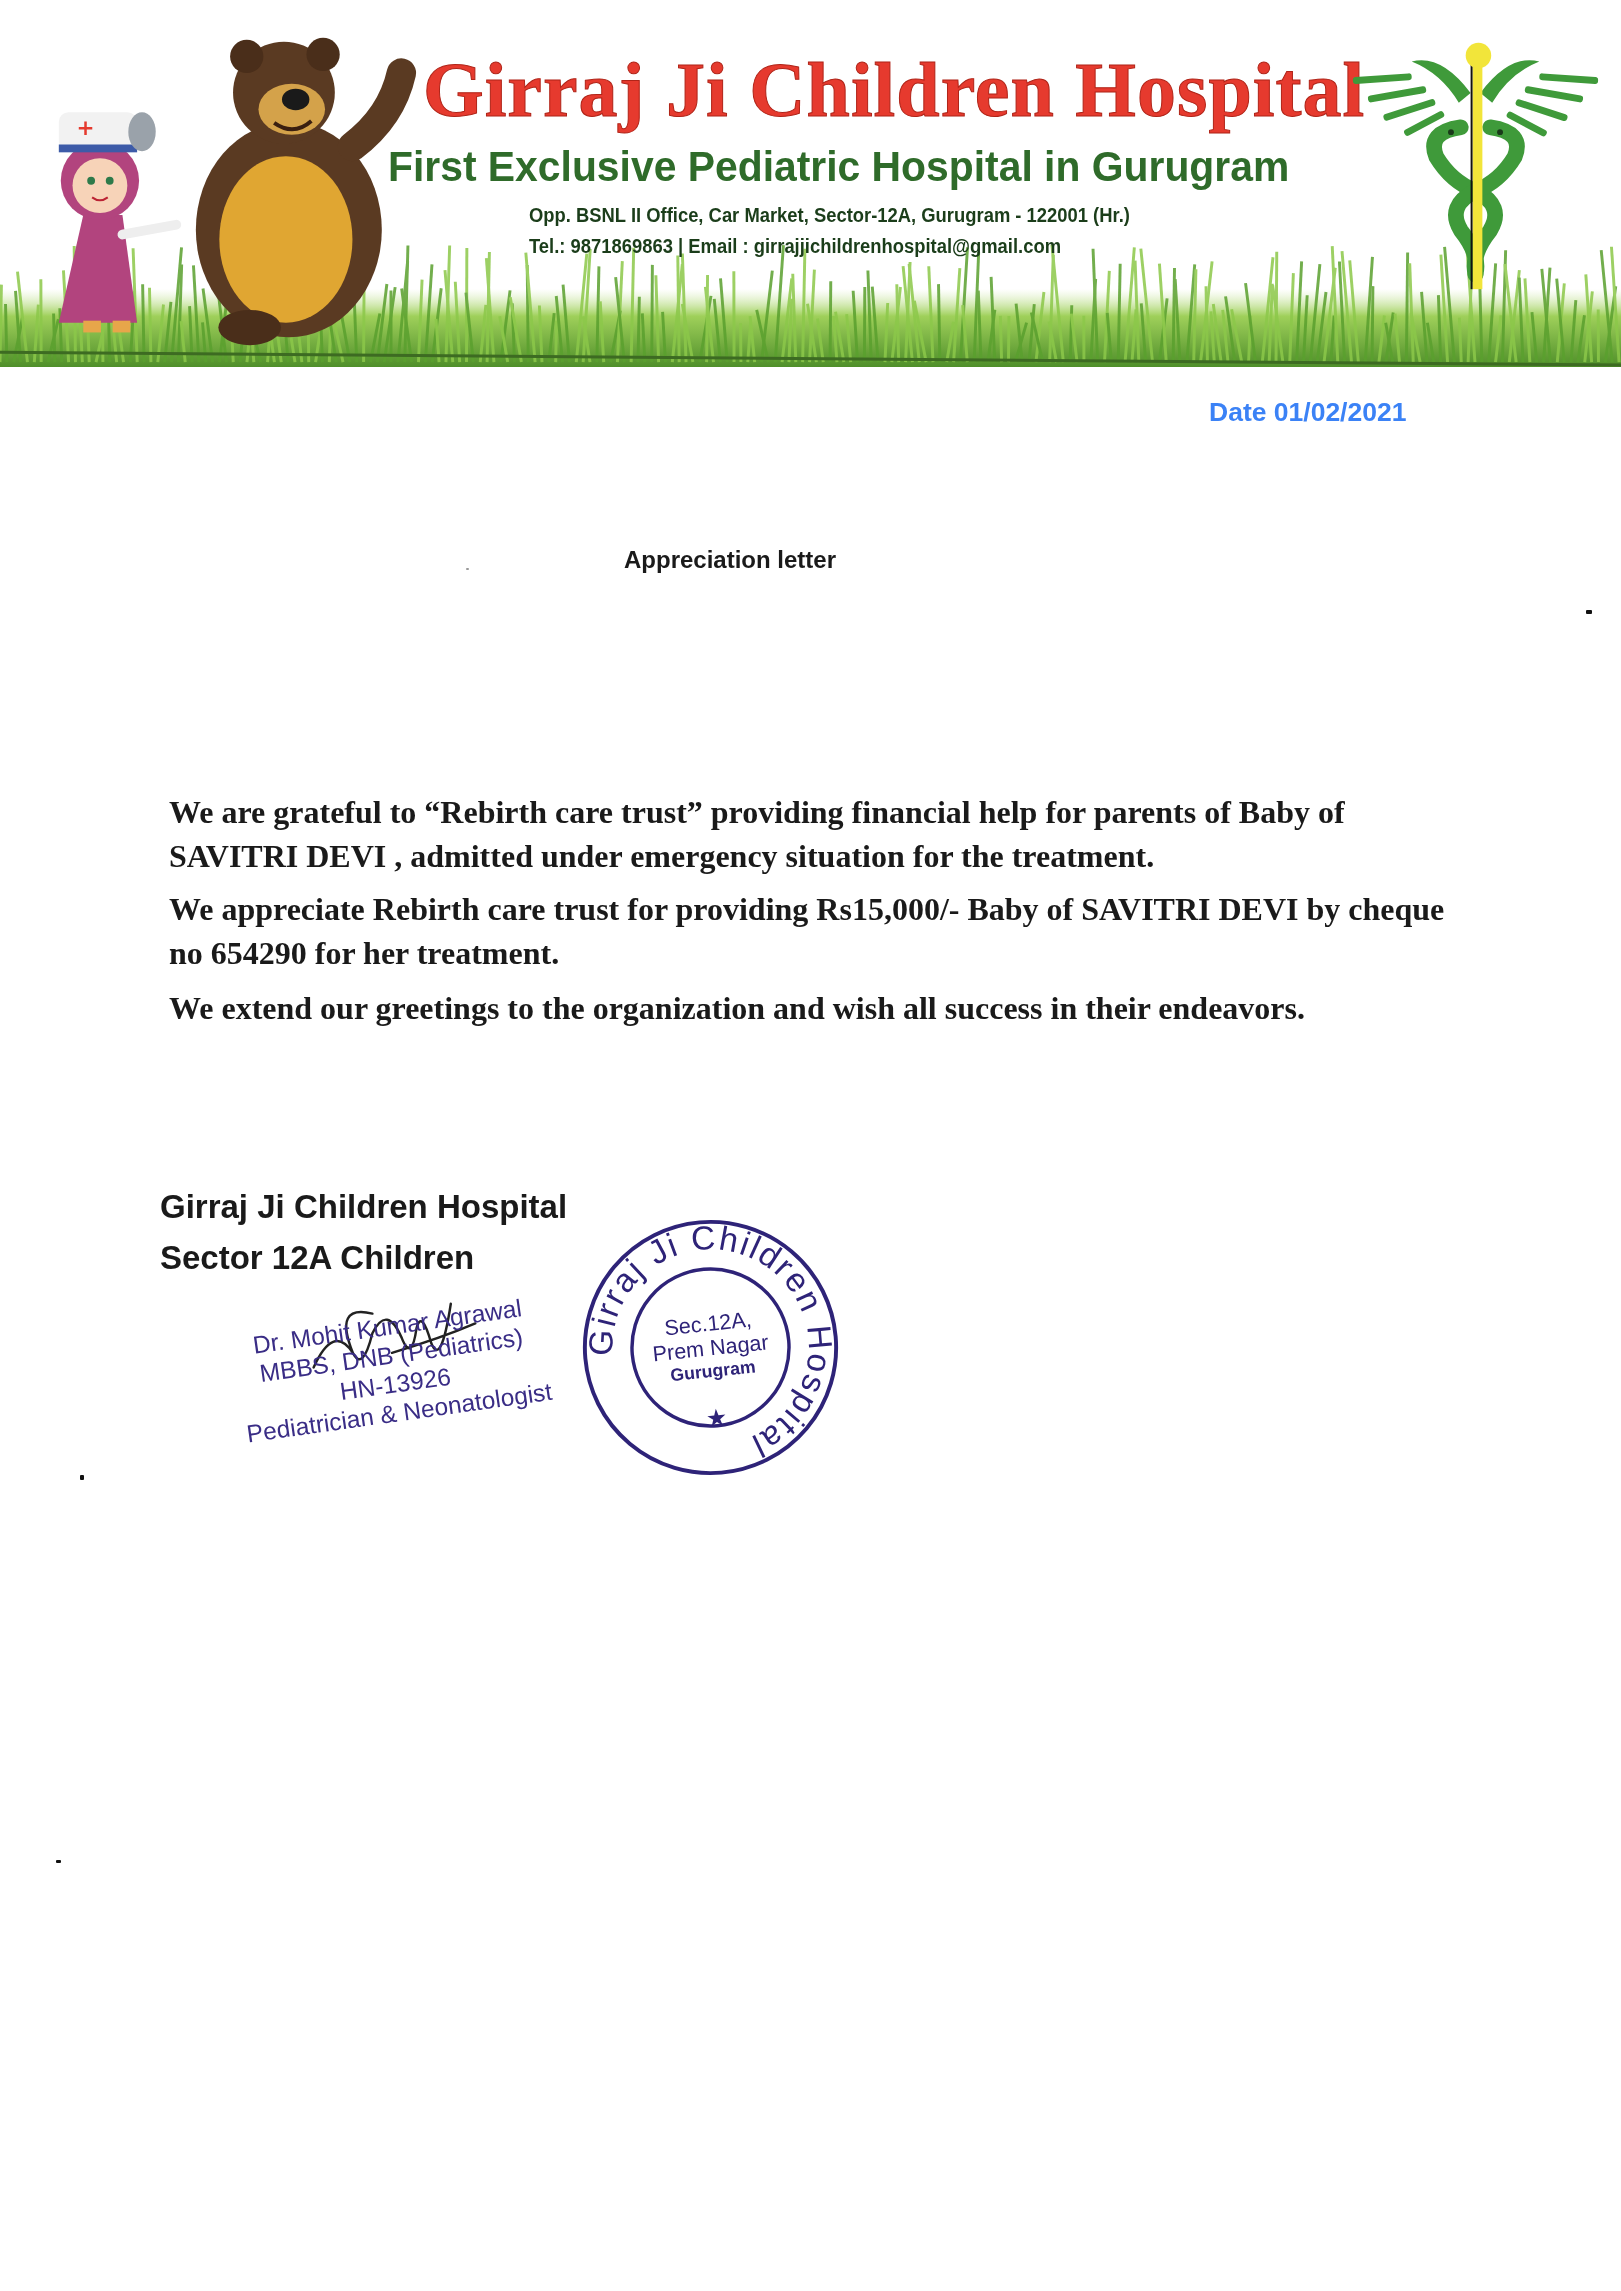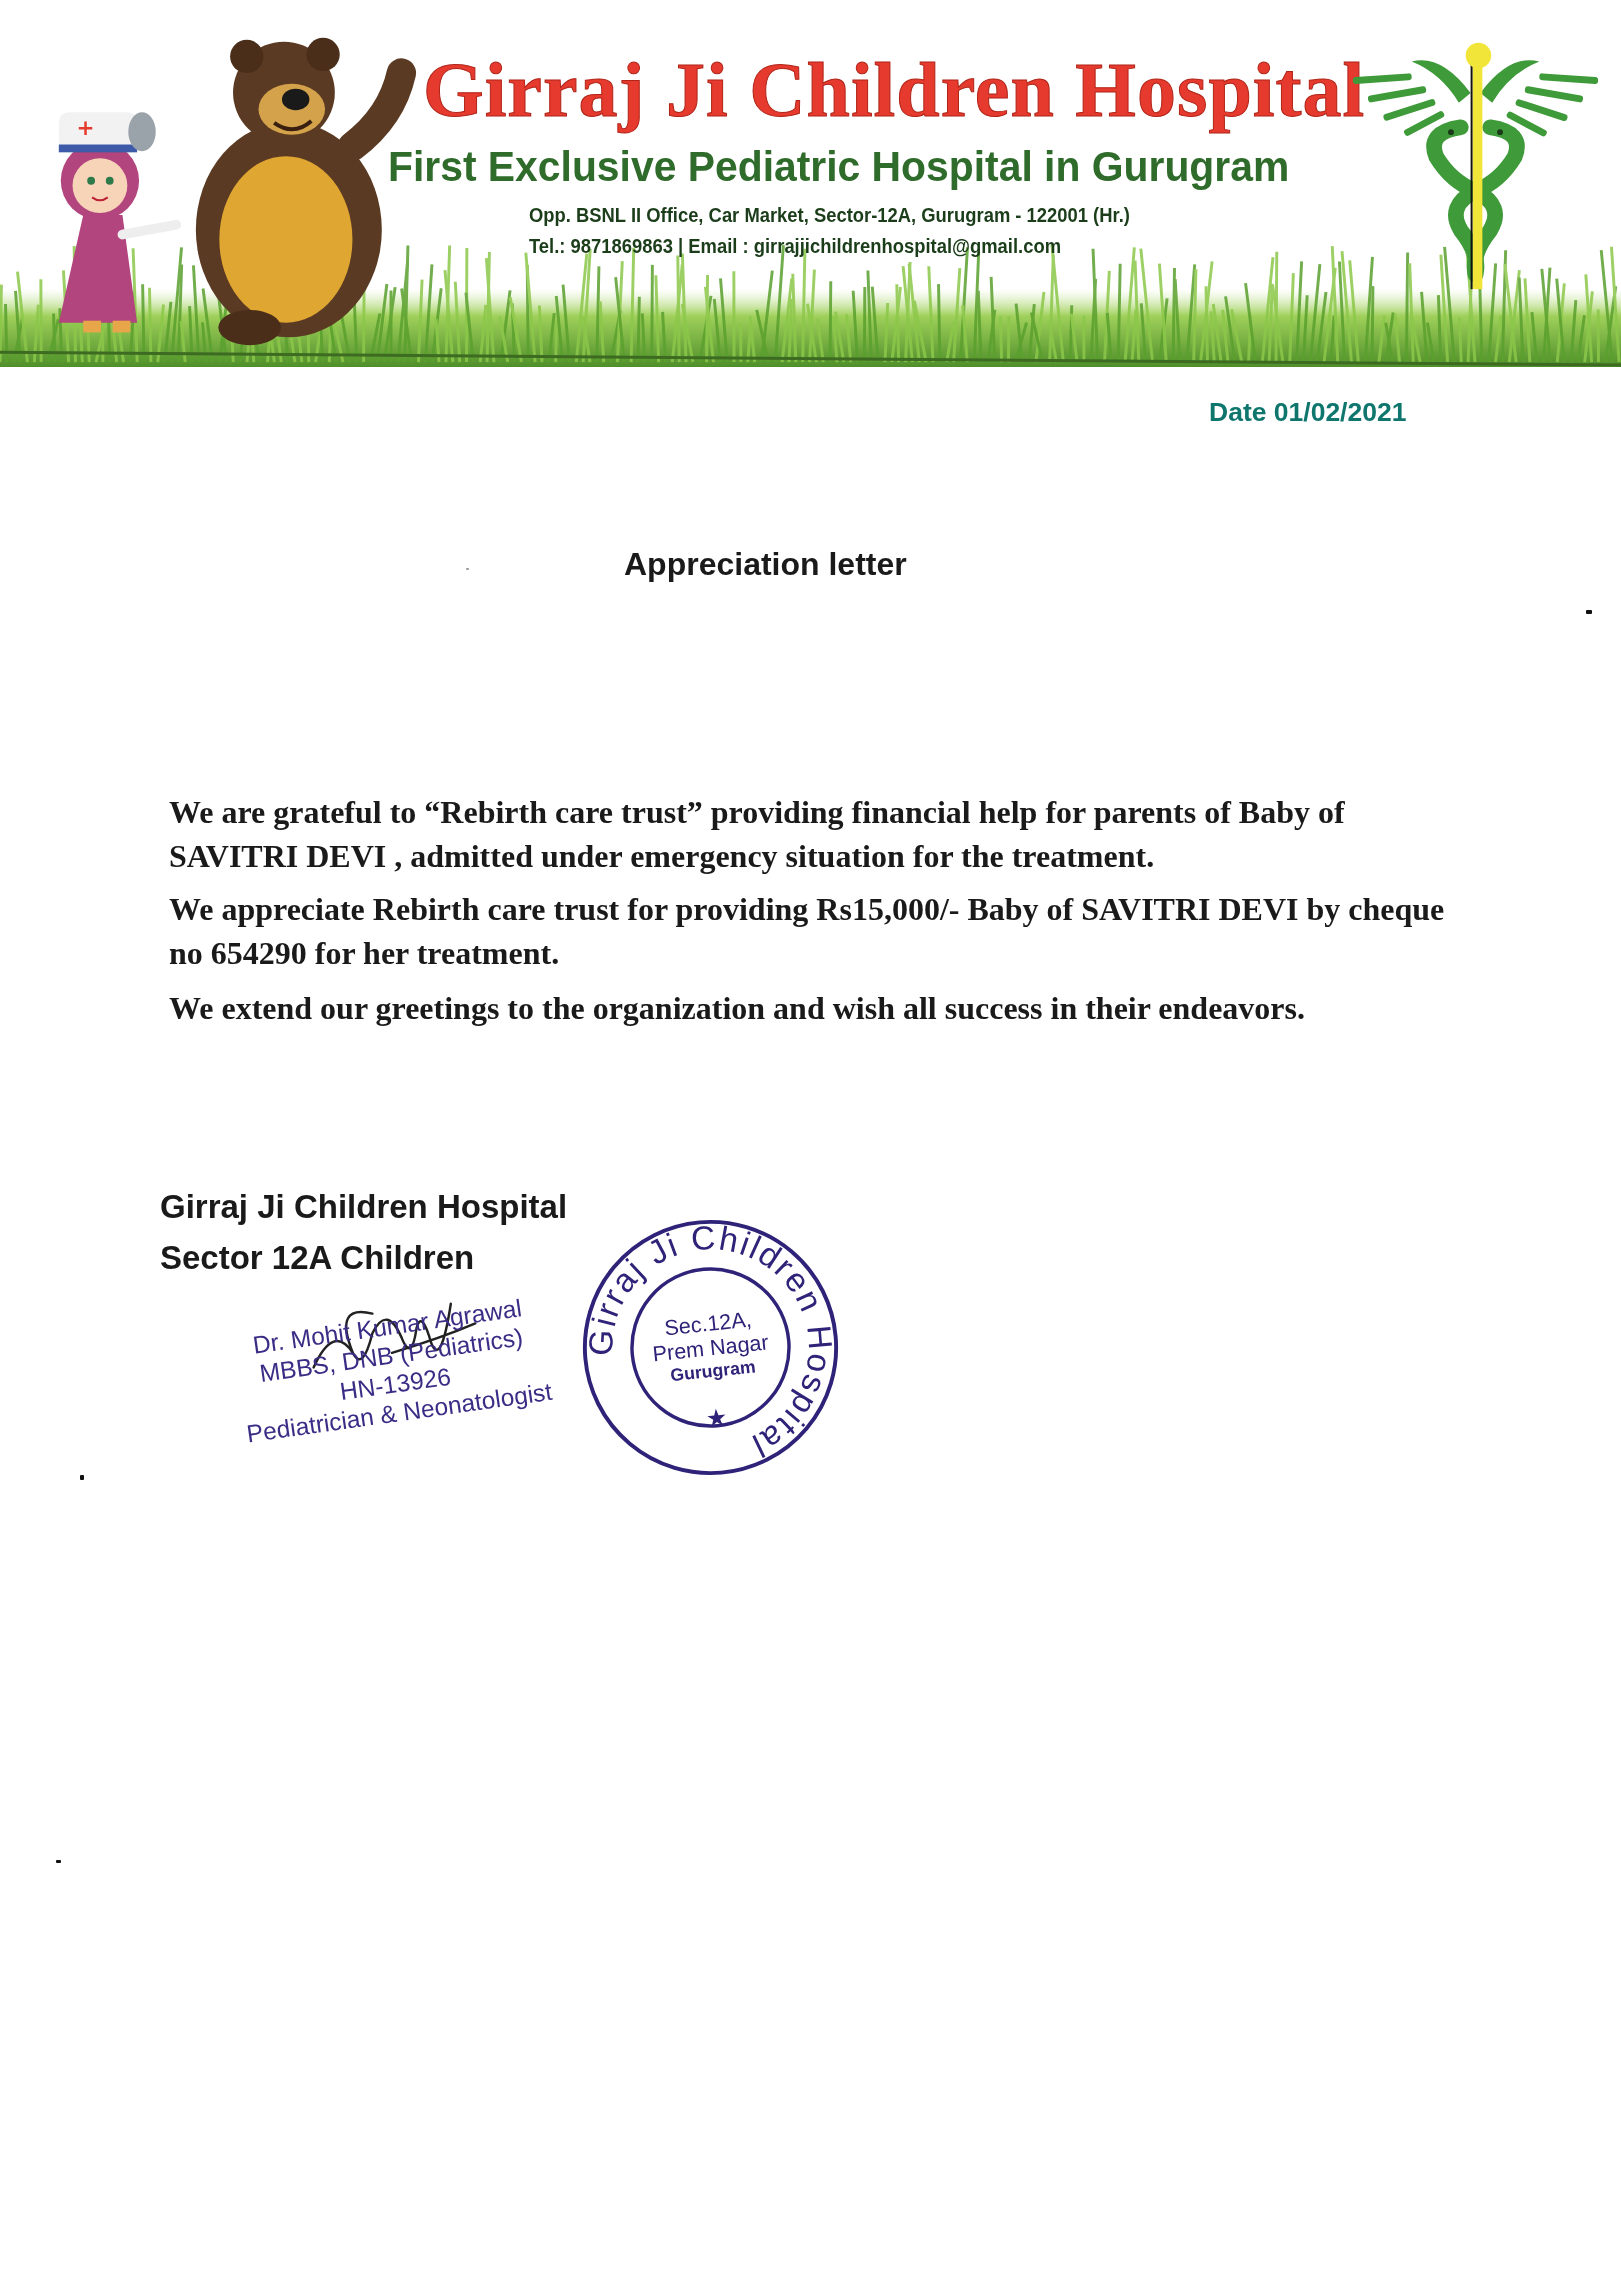--- a/index.html
+++ b/index.html
@@ -24,25 +24,25 @@
   .hosp-address, .hosp-contact {
     position: absolute; left: 529px;
     font-family: "Liberation Sans", sans-serif; font-weight: bold; font-size: 20px;
     color: #1b3d1a; white-space: nowrap; transform: scaleX(0.92); transform-origin: left;
   }
   .hosp-address { top: 204px; }
   .hosp-contact { top: 235px; }
 
   .date {
     position: absolute; left: 1209px; top: 397px;
-    font-family: "Liberation Sans", sans-serif; font-weight: bold; font-size: 26.5px; color: #0f766e;
+    font-family: "Liberation Sans", sans-serif; font-weight: bold; font-size: 26.5px; color: #3b82f6;
   }
   .subject {
     position: absolute; left: 624px; top: 546px;
-    font-family: "Liberation Sans", sans-serif; font-weight: bold; font-size: 32px; color: #1a1a1a;
+    font-family: "Liberation Sans", sans-serif; font-weight: bold; font-size: 24px; color: #1a1a1a;
   }
   .body-text {
     position: absolute; left: 160px; top: 781px; width: 1313px;
     font-family: "Liberation Serif", serif; font-weight: bold; font-size: 32px;
     line-height: 44px; color: #1a1a1a;
   }
   .body-text p { margin: 9px; }
   .body-text p.last { margin-top: 5.9px; line-height: 49px; }
 
   .sign-org {

